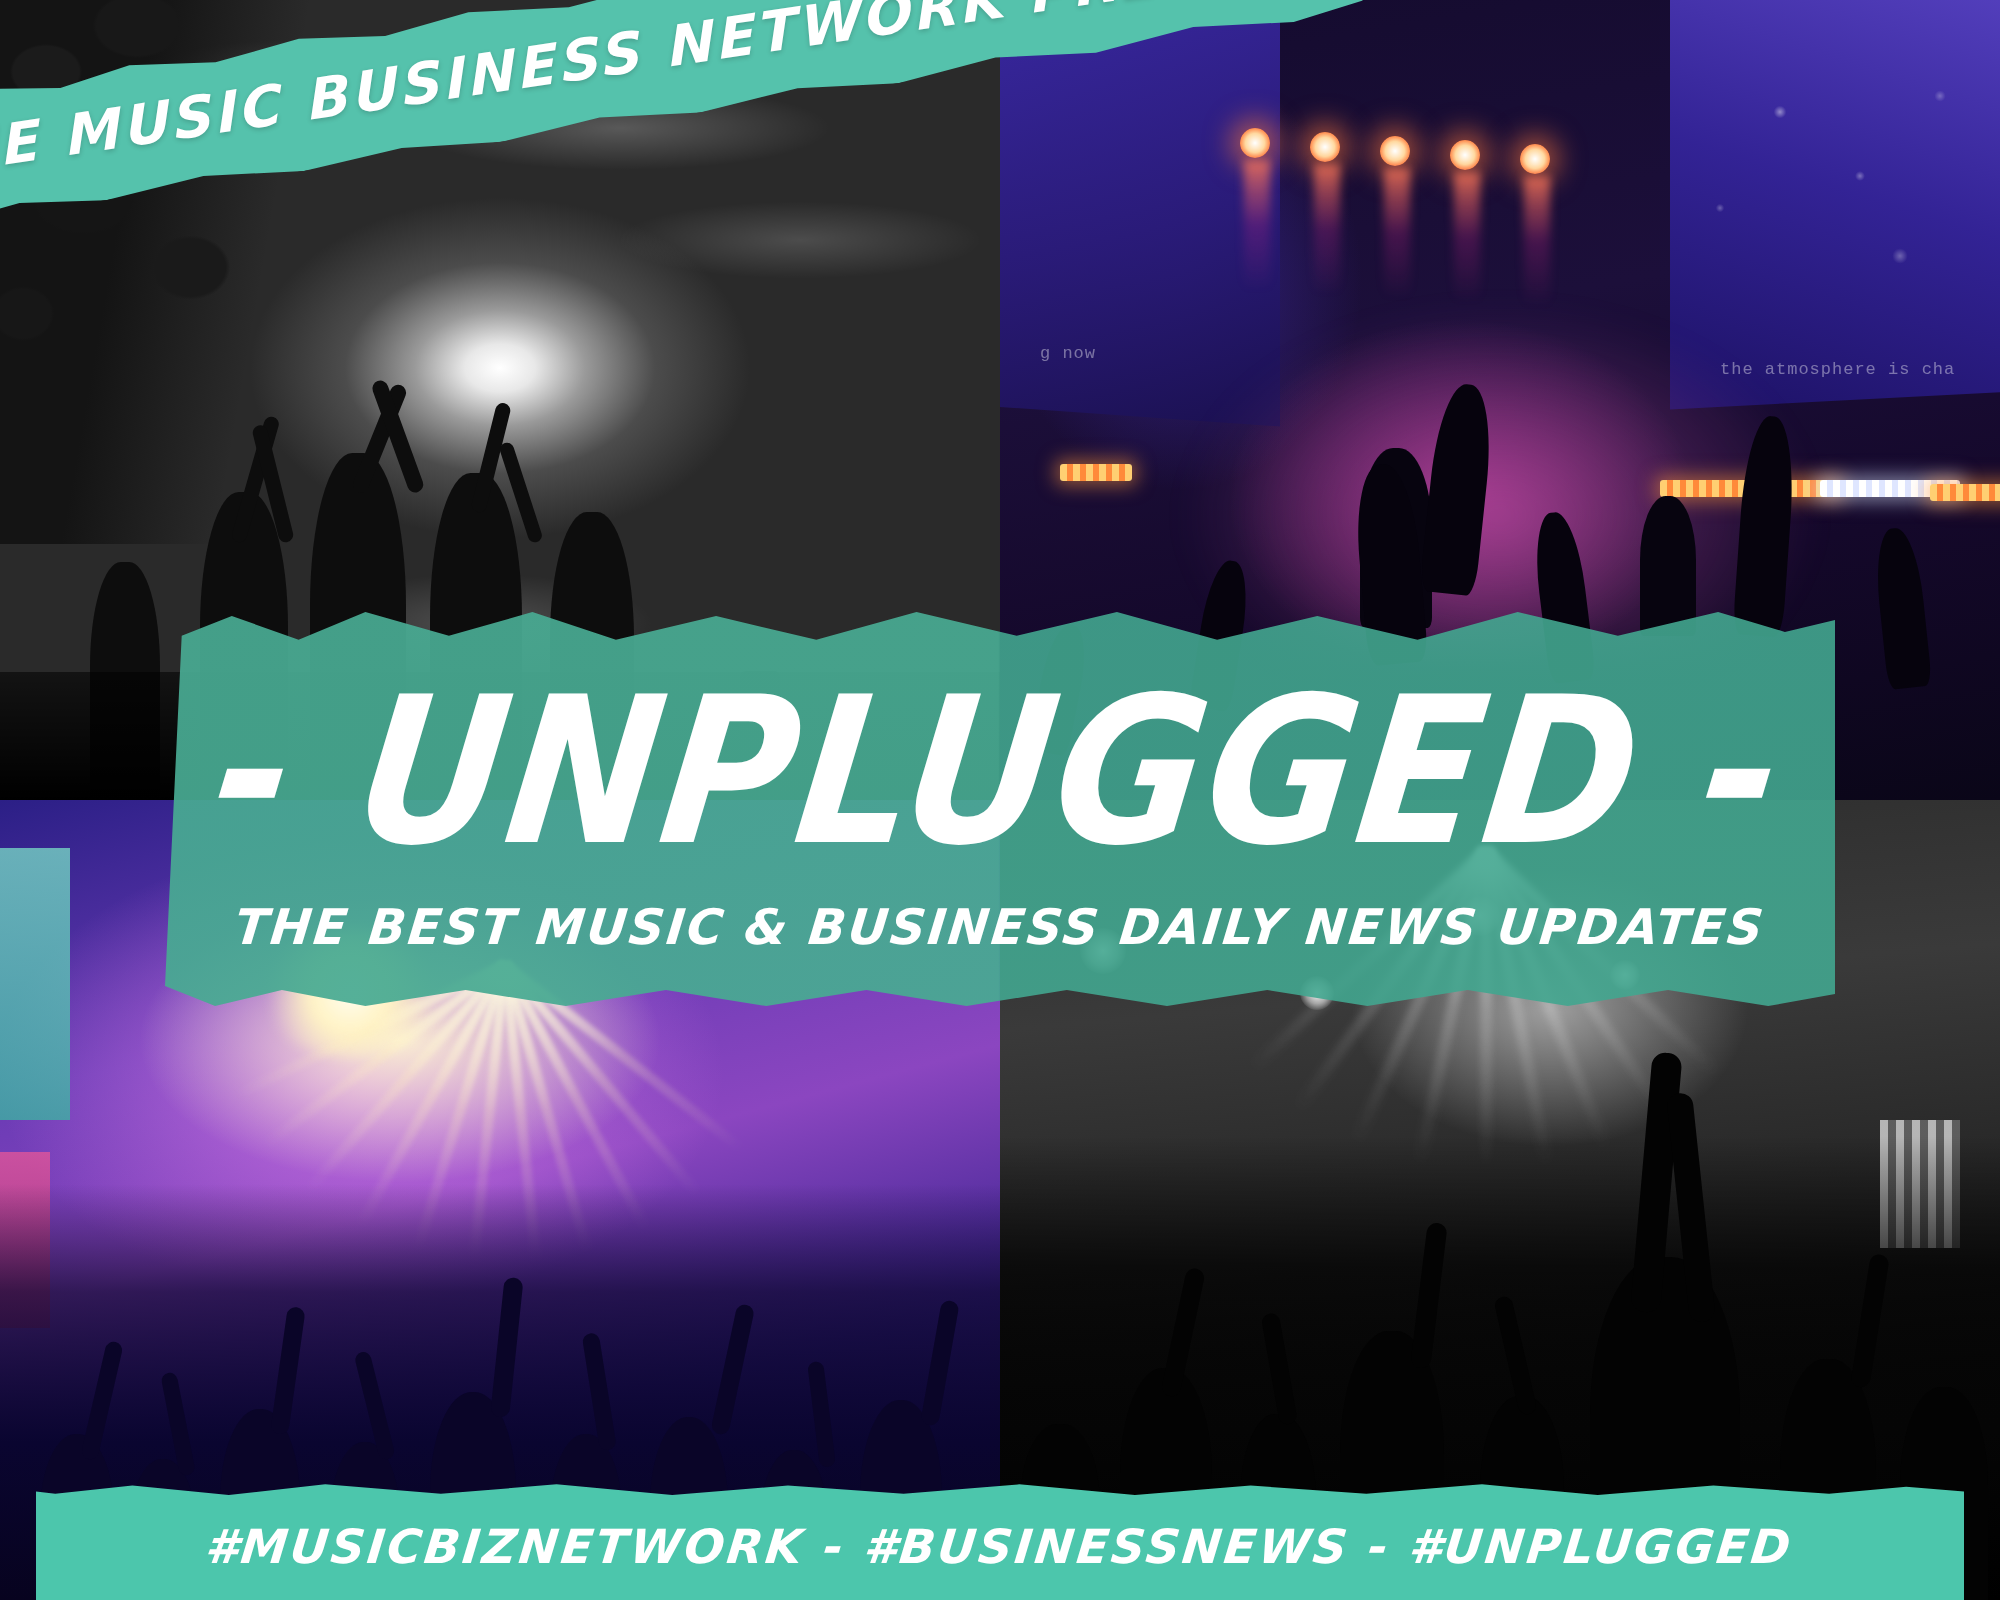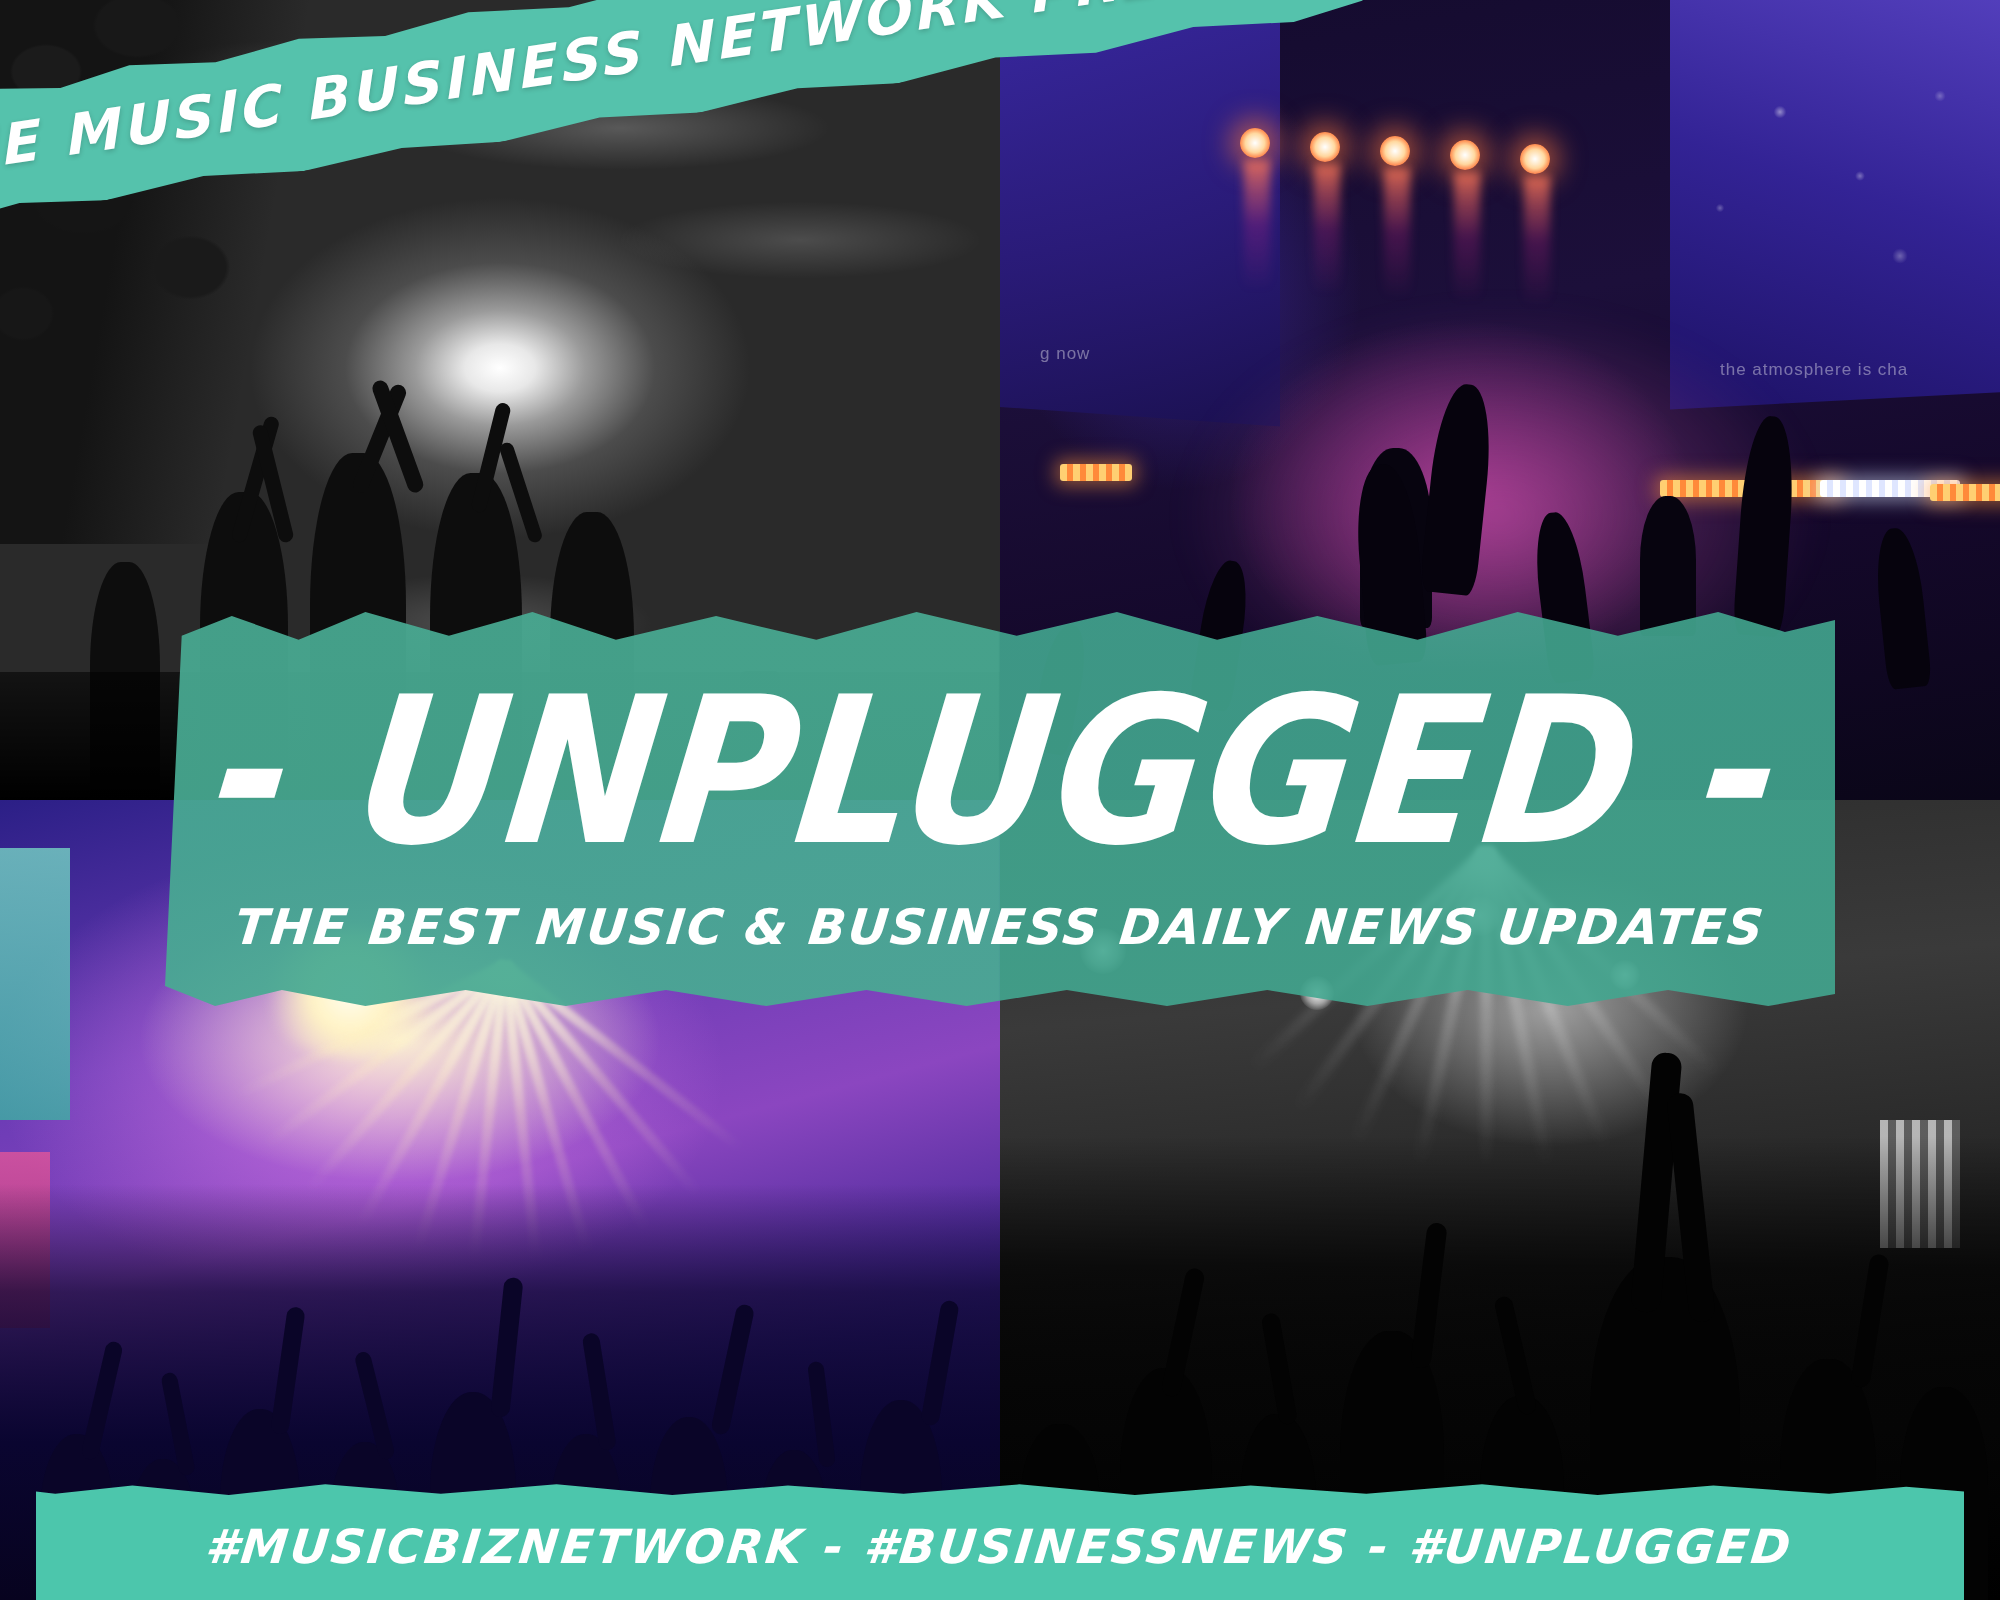--- a/index.html
+++ b/index.html
@@ -8,21 +8,21 @@
     position:relative;
     width:2000px; height:1600px;
     overflow:hidden;
     font-family:"Liberation Sans", sans-serif;
     background:#1f1f1f;
   }
 
   
   .grid{ position:absolute; inset:0; display:grid;
          grid-template-columns:1fr 1fr; grid-template-rows:1fr 1fr; }
-  .cell{ position:relative; overflow:hidden; }
+  .cell{ position:relative; overflow:hidden;font-family:Liberation Mono, monospace; }
 
   
   .ph-tl{ background:
       radial-gradient(ellipse 250px 170px at 50% 46%, #ffffff 0%, #e8e8e8 14%, #9a9a9a 34%, #4c4c4c 62%, #2a2a2a 100%),
       linear-gradient(180deg,#3a3a3a 0%,#5e5e5e 30%,#8f8f8f 55%,#3d3d3d 78%,#161616 100%);
   }
   .ph-tl .clouds{position:absolute;inset:0;
     background:
       radial-gradient(ellipse 300px 60px at 62% 16%, rgba(255,255,255,.22), transparent 70%),
       radial-gradient(ellipse 220px 46px at 30% 9%, rgba(255,255,255,.13), transparent 70%),

